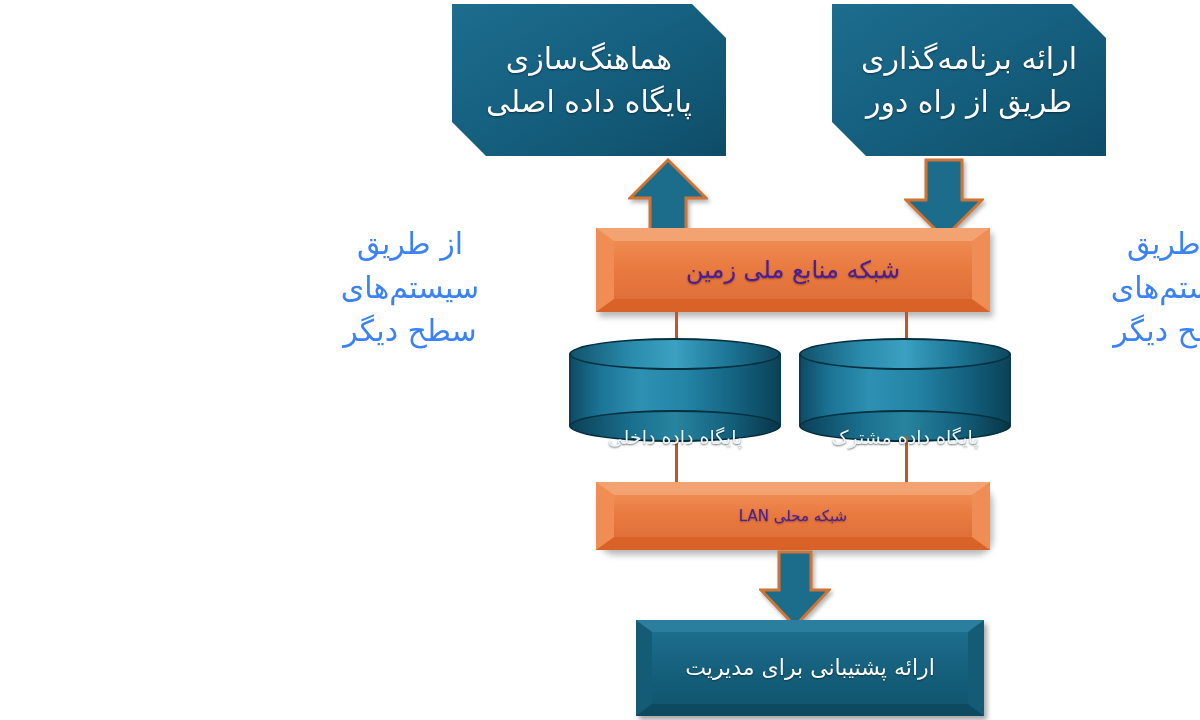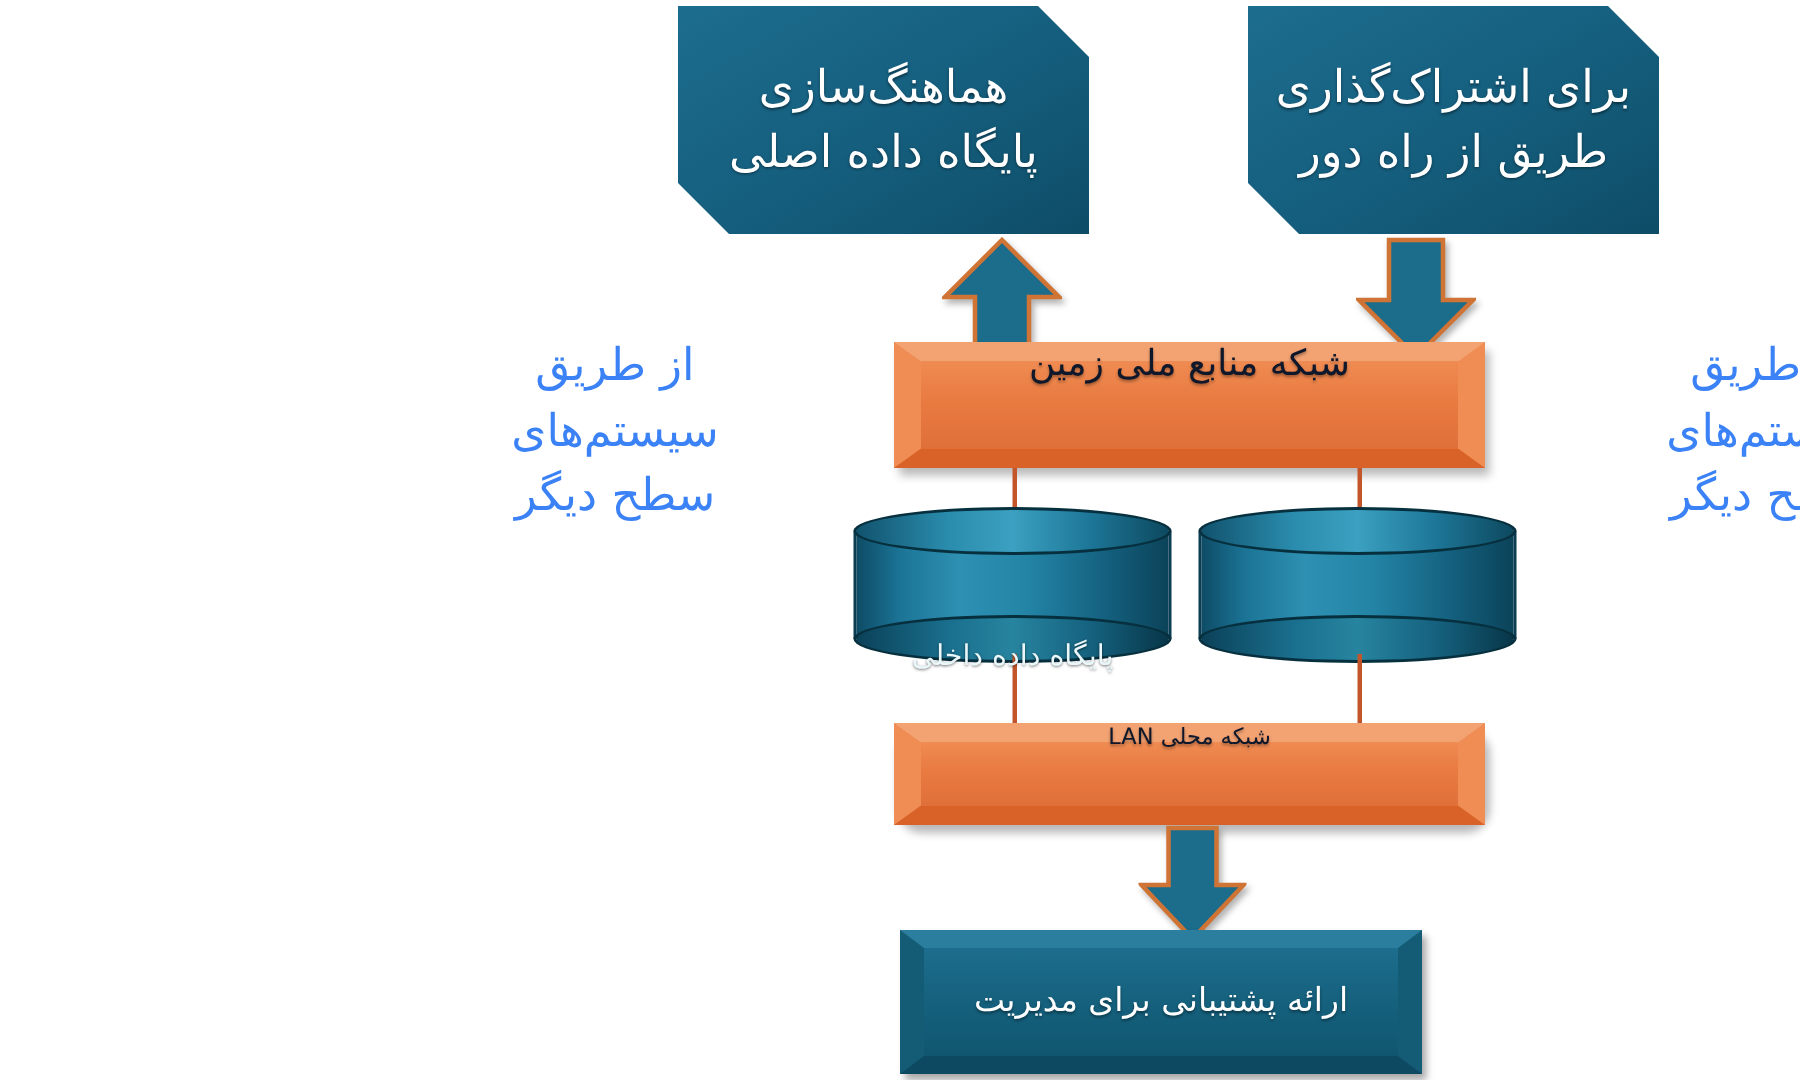--- a/index.html
+++ b/index.html
@@ -72,23 +72,23 @@
     direction: rtl;
     text-shadow: 0 1px 2px rgba(0,0,0,0.4);
   }
 
   
   .bevel-orange {
     position: absolute;
     box-sizing: border-box;
     background: #e8793f;
     display: flex;
-    align-items: flex-start;
-    justify-content: center;
-    color: #0f172a;
+    align-items: center;
+    justify-content: center;
+    color: #4c1d95;
     box-shadow: 3px 5px 6px rgba(0,0,0,0.28);
   }
   .bevel-orange::before {
     
     content: "";
     position: absolute;
     inset: 0;
     border-top: 13px solid #f3a272;
     border-bottom: 13px solid #d96228;
     border-left: 18px solid #ef8d55;
@@ -187,21 +187,21 @@
 
   <div class="node chamfer-box" style="left:256px; top:4px; width:274px; height:152px;">
     <div class="txt">
       <div>هماهنگ‌سازی</div>
       <div>پایگاه داده اصلی</div>
     </div>
   </div>
 
   <div class="node chamfer-box" style="left:636px; top:4px; width:274px; height:152px;">
     <div class="txt">
-      <div>برای اشتراک‌گذاری</div>
+      <div>ارائه برنامه‌گذاری</div>
       <div>طریق از راه دور</div>
     </div>
   </div>
 
   <svg class="arrow" style="left:432px; top:158px;" width="80" height="82" viewBox="0 0 80 82">
     <polygon points="40,2 78,40 58,40 58,80 22,80 22,40 2,40" fill="#1c6c8c" stroke="#cf7434" stroke-width="3" stroke-linejoin="miter"></polygon>
   </svg>
 
   <svg class="arrow" style="left:708px; top:158px;" width="80" height="82" viewBox="0 0 80 82">
     <polygon points="22,2 58,2 58,42 78,42 40,80 2,42 22,42" fill="#1c6c8c" stroke="#cf7434" stroke-width="3" stroke-linejoin="miter"></polygon>
@@ -229,35 +229,36 @@
     <div class="body"></div>
     <div class="cap-bottom"></div>
     <div class="cap-top"></div>
     <div class="label">پایگاه داده داخلی</div>
   </div>
 
   <div class="cylinder" style="left:603px; top:338px; width:212px; height:104px;">
     <div class="body"></div>
     <div class="cap-bottom"></div>
     <div class="cap-top"></div>
+    <div class="label">پایگاه داده مشترک</div>
   </div>
 
   <div class="connector" style="left:479px; top:436px; height:48px;"></div>
   <div class="connector" style="left:709px; top:436px; height:48px;"></div>
 
   <div class="bevel-orange bar-lan" style="left:400px; top:482px; width:394px; height:68px;border-radius:16px;">
     <div class="face"></div>
     <div class="txt">شبکه محلی LAN</div>
   </div>
 
   <svg class="arrow" style="left:563px; top:550px;" width="72" height="78" viewBox="0 0 72 78">
     <polygon points="20,2 52,2 52,40 70,40 36,76 2,40 20,40" fill="#1c6c8c" stroke="#cf7434" stroke-width="3" stroke-linejoin="miter"></polygon>
   </svg>
 
-  <div class="node bevel-teal" style="left:404px; top:620px; width:348px; height:96px;">
+  <div class="node bevel-teal" style="left:440px; top:620px; width:348px; height:96px;">
     <div class="inner">
       <div class="txt">
         <div>ارائه پشتیبانی برای مدیریت</div>
       </div>
     </div>
   </div>
 
 </div>
 
 </body></html>

